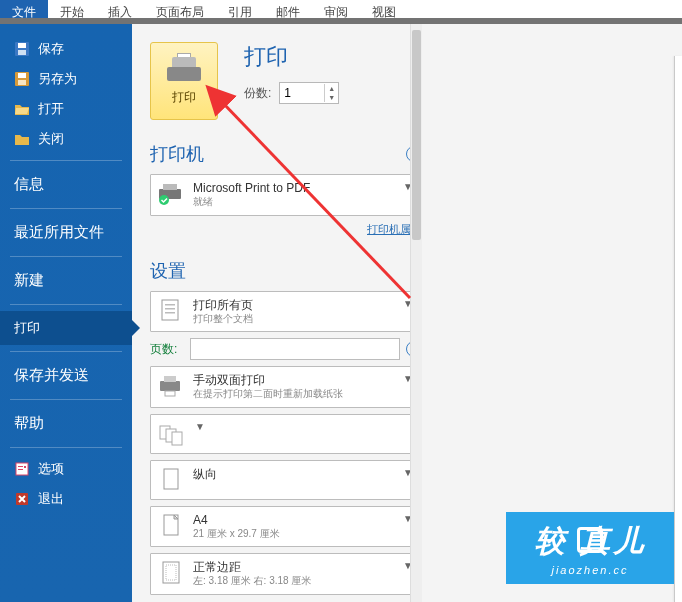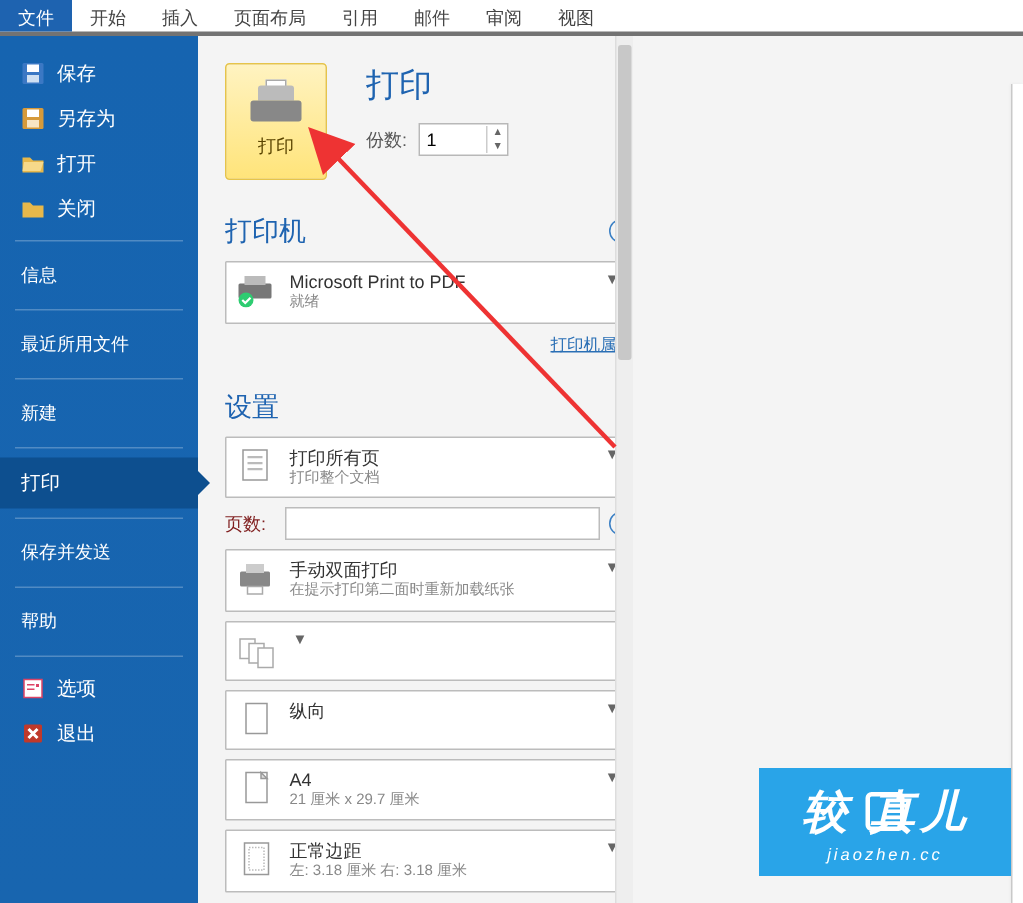--- a/index.html
+++ b/index.html
@@ -1,31 +1,31 @@
 <!DOCTYPE html>
 <html><head>
 <meta charset="utf-8">
 <style>
   * { box-sizing: border-box; margin: 0; padding: 0; font-family: "Microsoft YaHei", "SimSun", Arial, sans-serif; }
   body { width: 682px; height: 602px; background: #fff; overflow: hidden; position: relative; }
 
   
-  .ribbon { display: flex; background: #fff; border-bottom: 3px solid #737373; height: 24px; font-size: 12px; }
+  .ribbon { display: flex; background: #fff; border-bottom: 6px solid #737373; height: 24px; font-size: 12px; }
   .ribbon .tab { padding: 4px 12px; color: #444; cursor: pointer; }
   .ribbon .tab.active { background: #1e63b0; color: #fff; }
 
   
   .main { display: flex; height: calc(100% - 24px); }
 
   
   .sidebar { width: 132px; background: linear-gradient(to bottom,#1664b0,#1865af); color: #fff; font-size: 13px; display: flex; flex-direction: column; padding-top: 10px; }
   .side-item { display: flex; align-items: center; gap: 8px; padding: 6px 14px; cursor: pointer; }
   .side-item .ico { width: 16px; height: 16px; display:inline-flex; align-items:center; justify-content:center; }
   .side-sep { height: 1px; background: rgba(255,255,255,0.25); margin: 6px 10px; }
-  .side-head { padding: 8px 14px; font-size: 12px; }
+  .side-head { padding: 8px 14px; font-size: 15px; }
   .side-item.selected { background: #0d4f8f; position: relative; }
   .side-item.selected::after {
     content: ""; position: absolute; right: -8px; top: 50%; transform: translateY(-50%);
     border-top: 8px solid transparent; border-bottom: 8px solid transparent; border-left: 8px solid #0d4f8f;
   }
 
   
   .content { flex: 1; background: #f4f4f4; display: flex; }
   .col { padding: 18px 0 18px 18px; }
   .scrollcol { width: 290px; position: relative; }
@@ -53,21 +53,21 @@
 
   .dropdown { width:272px; background:#fff; border:1px solid #bcbcbc; border-radius:1px; display:flex; align-items:flex-start; padding:6px 6px; gap:8px; cursor:pointer; position:relative; margin-bottom:6px;}
   .dropdown .dd-ico { width:28px; height:26px; display:flex; align-items:center; justify-content:center; flex-shrink:0;}
   .dropdown .dd-txt { flex:1; display:flex; flex-direction:column; line-height:1.25;}
   .dropdown .dd-main { font-size:12px; color:#333;}
   .dropdown .dd-sub { font-size:10px; color:#888;}
   .dropdown .dd-caret { color:#666; font-size:10px; padding:0 2px;}
   .link-right { width:272px; text-align:right; font-size:11px; color:#2a6fb5; text-decoration:underline; margin:4px 0 0; cursor:pointer;}
 
   .pagesrow { display:flex; align-items:center; gap:6px; width:272px; margin:6px 0;}
-  .pagesrow .lbl { font-size:12px; color:#7f1d1d; width:34px;}
+  .pagesrow .lbl { font-size:12px; color:#15803d; width:34px;}
   .pagesrow input { flex:1; border:1px solid #bcbcbc; height:22px; padding:2px 6px; font-size:12px;}
   .pagesrow .info-i{flex-shrink:0;}
 
   
   svg { display:block; }
 
   
   .arrow-svg { position:absolute; left:180px; top:80px; pointer-events:none; }
 
   

